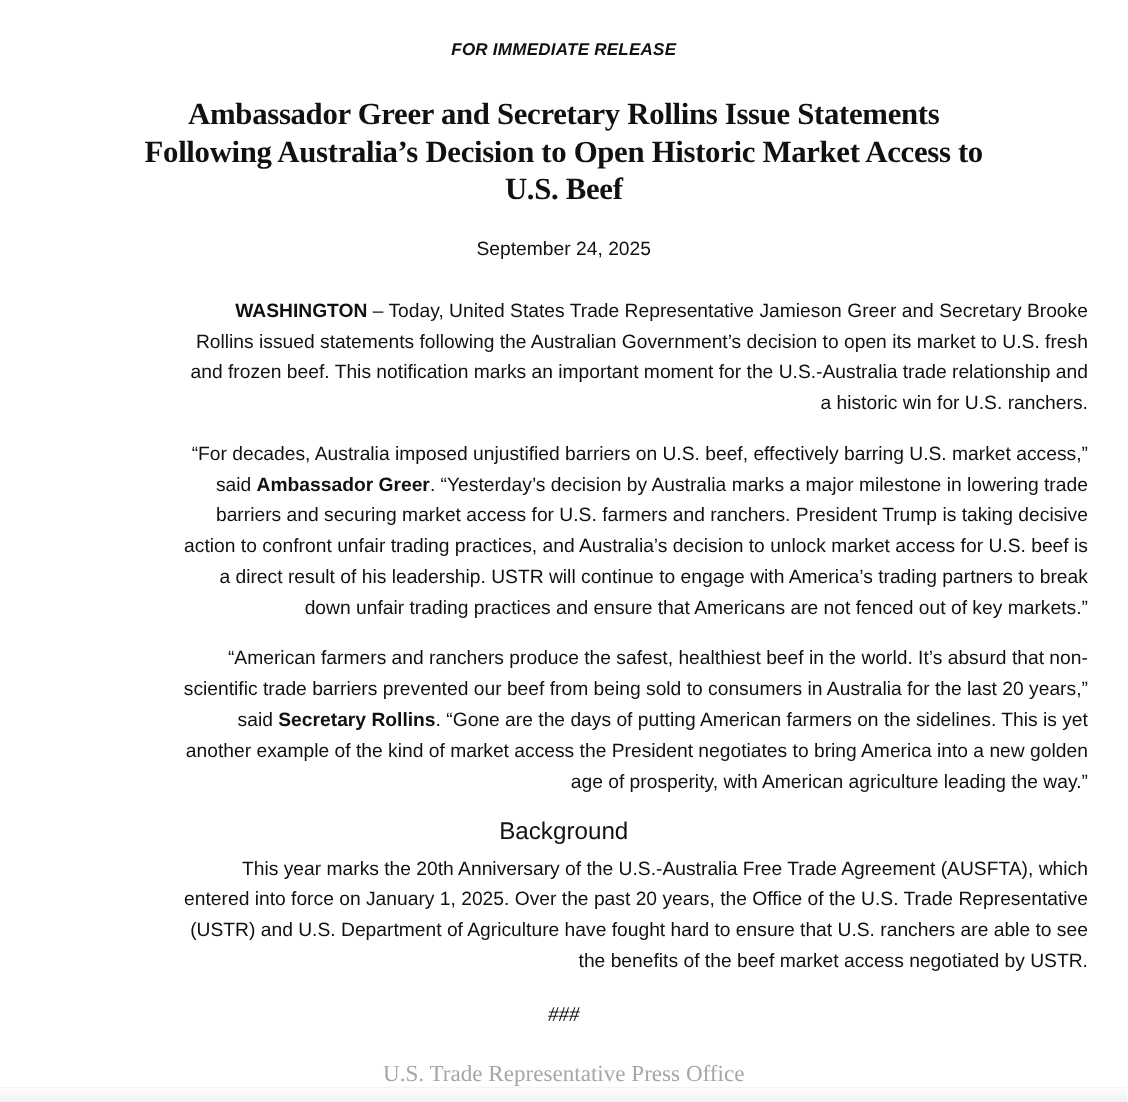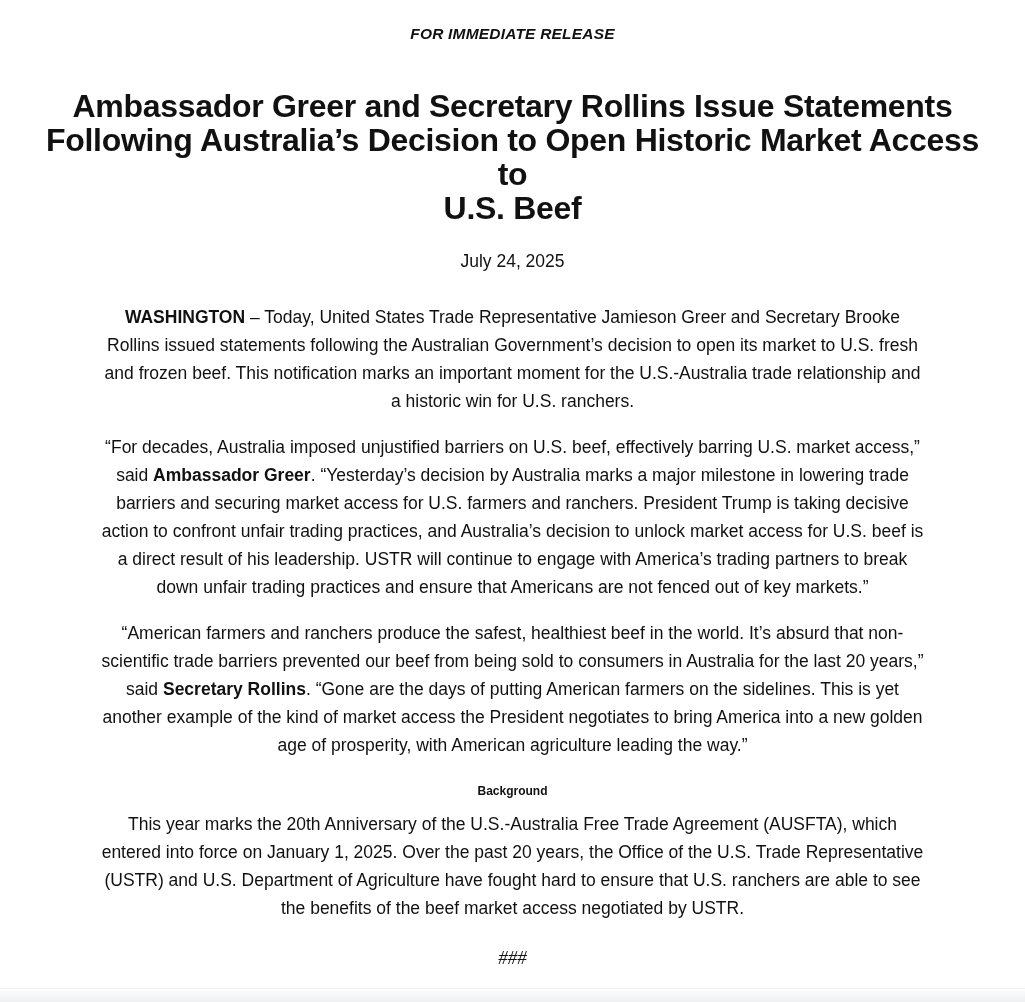--- a/index.html
+++ b/index.html
@@ -12,61 +12,63 @@
     height: 1002px;
     overflow: hidden;
     font-family: "Liberation Sans", sans-serif;
     color: #111111;
     position: relative;
   }
   .page {
     box-sizing: border-box;
     width: 1025px;
     height: 944px;
-    padding: 4px 36px;
+    padding: 16px 36px;
     text-align: center;
   }
   .release-line {
     margin: 0;
     padding-top: 20px;
     font-size: 15.5px;
     line-height: 20px;
     font-weight: bold;
     font-style: italic;
     letter-spacing: 0.2px;
   }
   .page-title {
-    margin: 45px 0 0 0;
-    font-size: 32px;
+    margin: 32px 0 0 0;
+    font-size: 28px;
     line-height: 34px;
     font-weight: bold;
     letter-spacing: -0.3px;
+    font-family: Liberation Serif, serif;
   }
   .release-date {
     margin: 24px 0 0 0;
     font-size: 17.5px;
     line-height: 24px;
     font-weight: normal;
   }
   .body-para {
     margin: 18px 0 0 0;
     font-size: 17.5px;
     line-height: 28px;
+    text-align: right;
   }
   .body-para.first {
     margin-top: 30px;
   }
   .body-para .b {
     font-weight: bold;
   }
   .background-heading {
     margin: 18px 0 0 0;
-    font-size: 12px;
+    font-size: 22px;
     line-height: 28px;
-    font-weight: bold;
+    font-weight: normal;
   }
   .body-para.last {
     margin-top: 5px;
   }
   .end-mark {
     margin: 22px 0 0 0;
     font-size: 19px;
     line-height: 28px;
     font-family: "Liberation Serif", serif;
     font-style: italic;
@@ -92,21 +94,21 @@
 </style>
 </head>
 <body>
 
 <div class="page">
 
   <p class="release-line">FOR IMMEDIATE RELEASE</p>
 
   <h1 class="page-title">Ambassador Greer and Secretary Rollins Issue Statements<br>Following Australia’s Decision to Open Historic Market Access to<br>U.S. Beef</h1>
 
-  <p class="release-date">July 24, 2025</p>
+  <p class="release-date">September 24, 2025</p>
 
   <p class="body-para first"><span class="b">WASHINGTON</span><span> – Today, United States Trade Representative Jamieson Greer and Secretary Brooke</span><br><span>Rollins issued statements following the Australian Government’s decision to open its market to U.S. fresh</span><br><span>and frozen beef. This notification marks an important moment for the U.S.-Australia trade relationship and</span><br><span>a historic win for U.S. ranchers.</span></p>
 
   <p class="body-para"><span>“For decades, Australia imposed unjustified barriers on U.S. beef, effectively barring U.S. market access,”</span><br><span>said </span><span class="b">Ambassador Greer</span><span>. “Yesterday’s decision by Australia marks a major milestone in lowering trade</span><br><span>barriers and securing market access for U.S. farmers and ranchers. President Trump is taking decisive</span><br><span>action to confront unfair trading practices, and Australia’s decision to unlock market access for U.S. beef is</span><br><span>a direct result of his leadership. USTR will continue to engage with America’s trading partners to break</span><br><span>down unfair trading practices and ensure that Americans are not fenced out of key markets.”</span></p>
 
   <p class="body-para"><span>“American farmers and ranchers produce the safest, healthiest beef in the world. It’s absurd that non-</span><br><span>scientific trade barriers prevented our beef from being sold to consumers in Australia for the last 20 years,”</span><br><span>said </span><span class="b">Secretary Rollins</span><span>. “Gone are the days of putting American farmers on the sidelines. This is yet</span><br><span>another example of the kind of market access the President negotiates to bring America into a new golden</span><br><span>age of prosperity, with American agriculture leading the way.”</span></p>
 
   <p class="background-heading">Background</p>
 
   <p class="body-para last"><span>This year marks the 20th Anniversary of the U.S.-Australia Free Trade Agreement (AUSFTA), which</span><br><span>entered into force on January 1, 2025. Over the past 20 years, the Office of the U.S. Trade Representative</span><br><span>(USTR) and U.S. Department of Agriculture have fought hard to ensure that U.S. ranchers are able to see</span><br><span>the benefits of the beef market access negotiated by USTR.</span></p>

